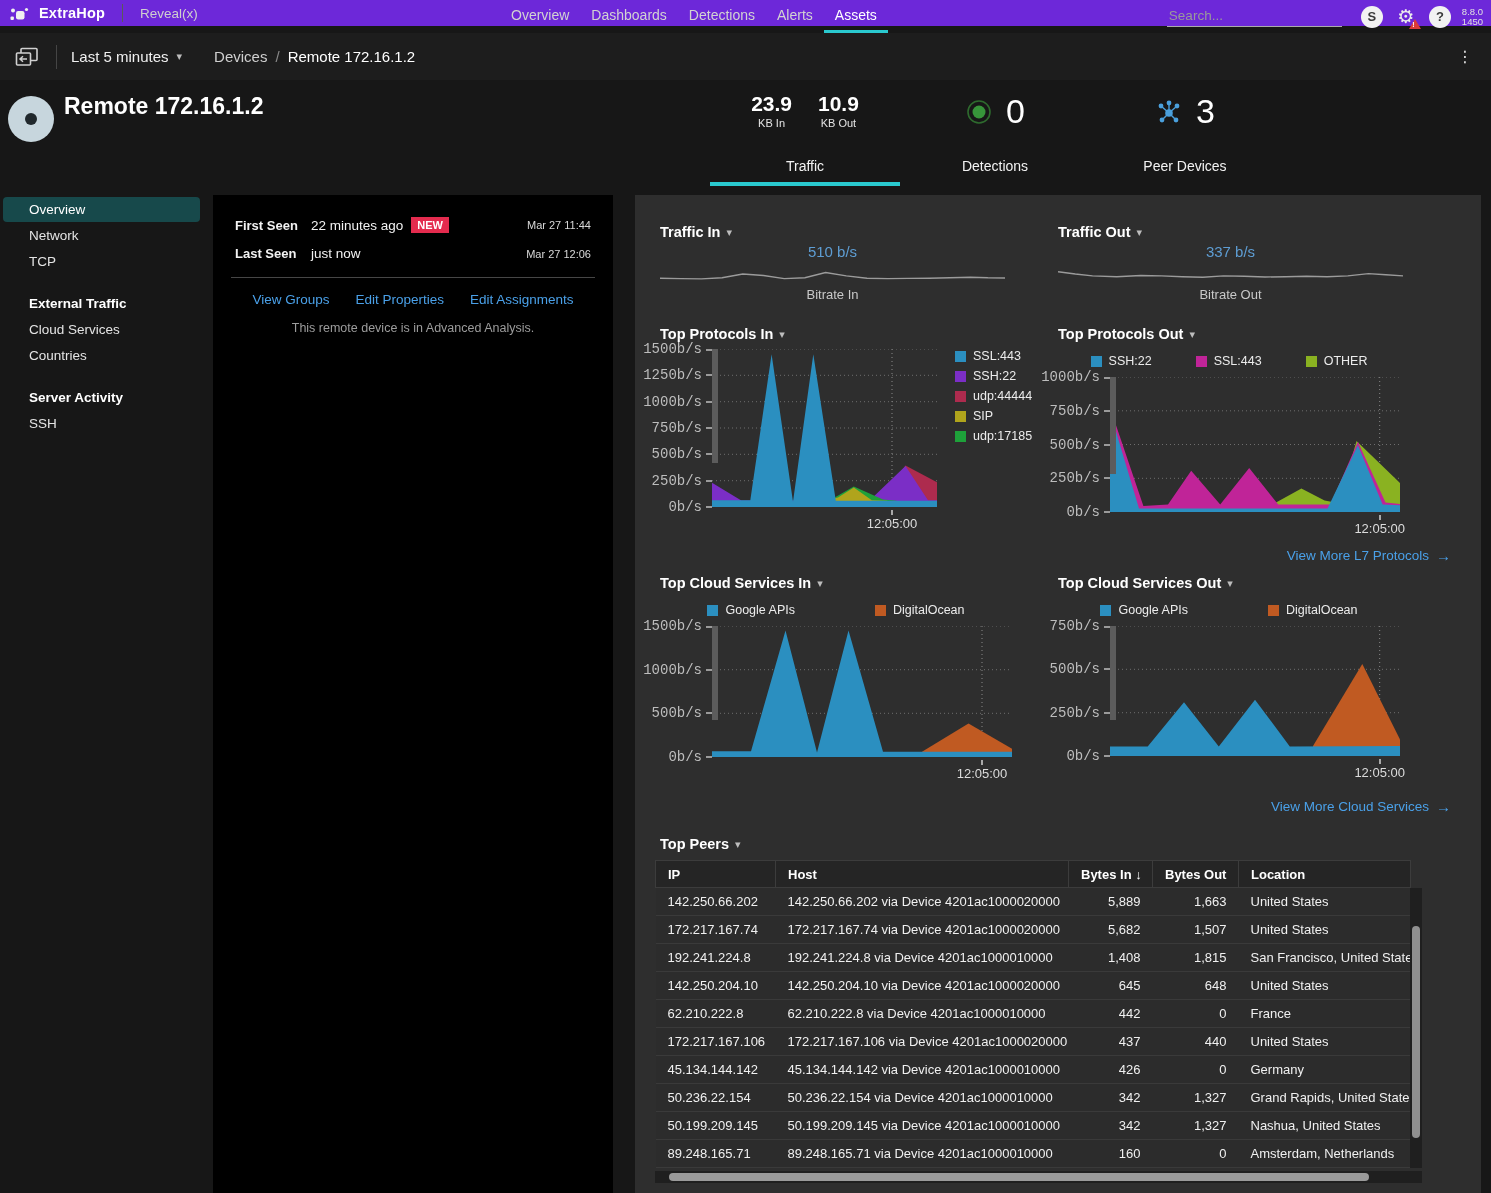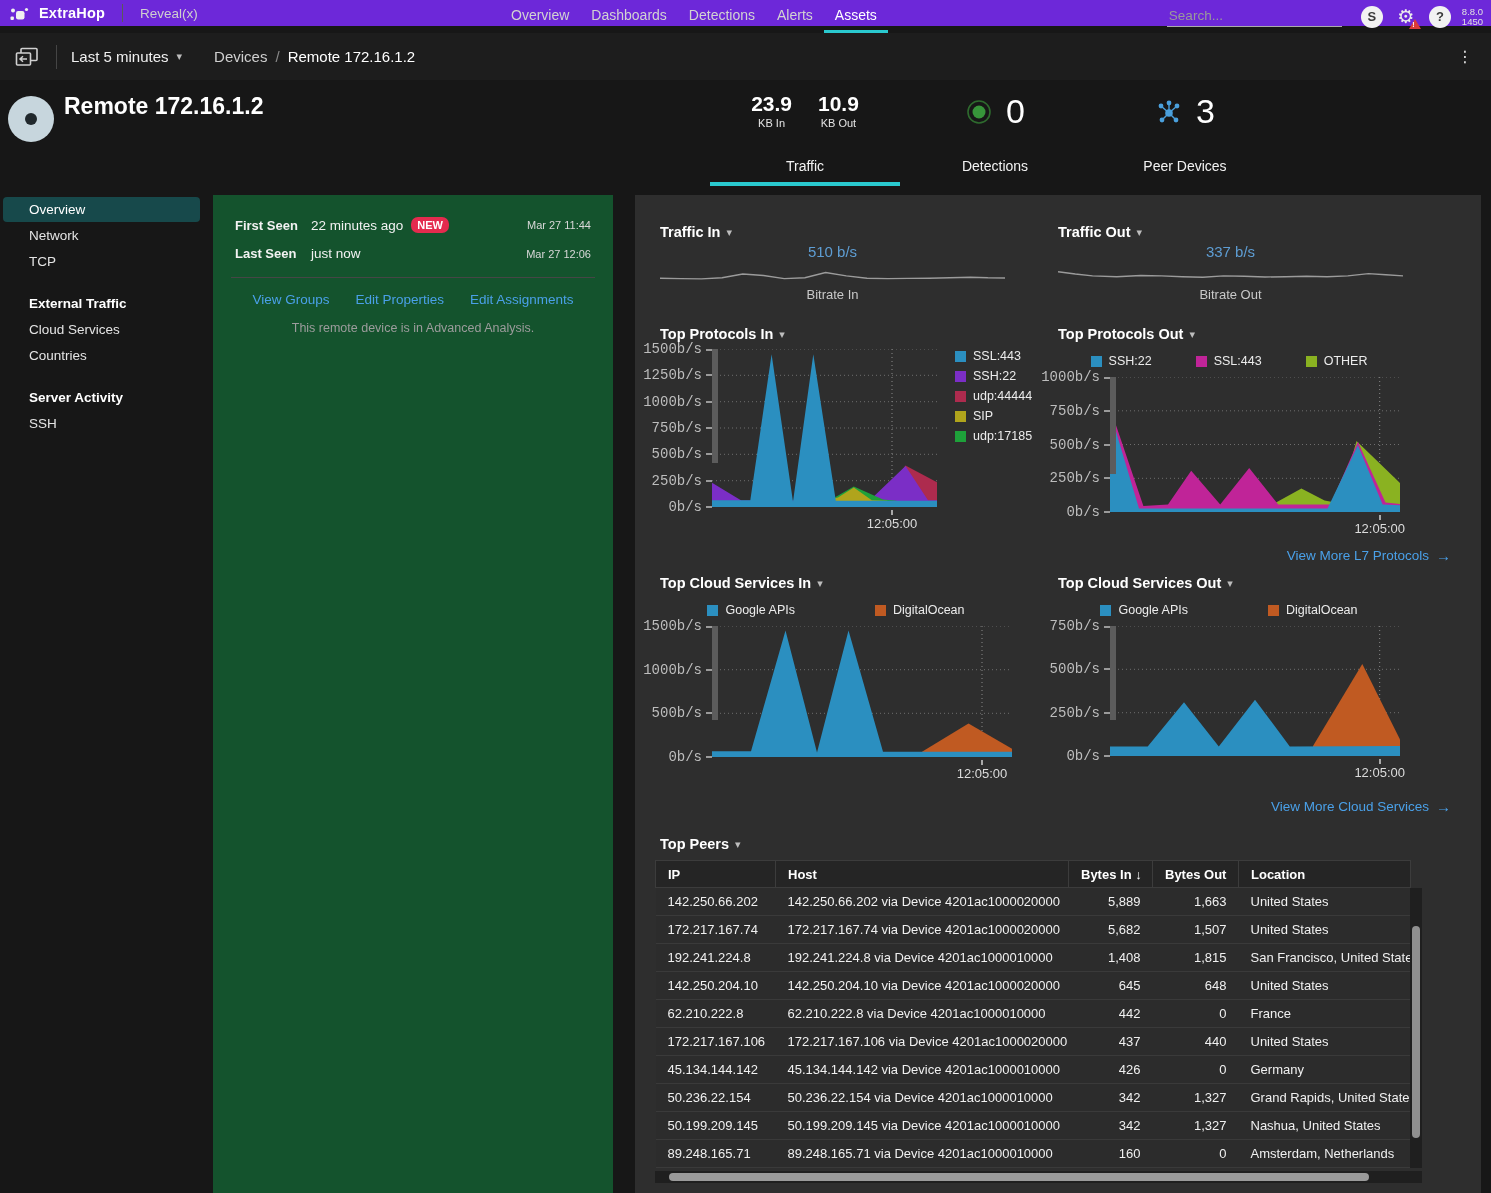--- a/index.html
+++ b/index.html
@@ -53,25 +53,25 @@
   .stat-bignum { font-size:34px; color:#fff; }
   .stat-label { font-size:14px; color:#f2f2f2; }
 
   
   .sidebar { position:absolute; top:196px; left:0; width:205px; bottom:0; font-size:13.5px; }
   .side-item { padding:5px 10px 5px 26px; margin:1px 5px 1px 3px; color:#e4e4e4; border-radius:4px; cursor:pointer; }
   .side-item.active { background:#17494b; color:#fff; }
   .side-section { padding:5px 10px 5px 26px; margin:17px 5px 1px 3px; color:#fff; font-weight:bold; }
 
   
-  .infopanel { position:absolute; top:195px; left:213px; width:400px; bottom:0; background:#14532d; padding:22px 22px 12px 22px; }
+  .infopanel { position:absolute; top:195px; left:213px; width:400px; bottom:0; background:#000000; padding:22px 22px 12px 22px; }
   .info-row { display:flex; align-items:center; margin-bottom:13px; font-size:13px; }
   .info-label { width:76px; font-weight:bold; color:#f2f2f2; flex:none; }
   .info-value { color:#f2f2f2; font-size:13.5px; }
-  .badge-new { background:#e42b4e; color:#fff; font-size:11px; font-weight:bold; padding:2px 6px; border-radius:7px; margin-left:8px; }
+  .badge-new { background:#e42b4e; color:#fff; font-size:11px; font-weight:bold; padding:2px 6px; border-radius:0; margin-left:8px; }
   .info-date { margin-left:auto; font-size:11px; color:#d8d8d8; }
   .info-hr { border:none; border-top:1px solid #464646; margin:16px -4px 14px -4px; }
   .info-links { display:flex; justify-content:center; gap:26px; font-size:13.5px; }
   .blue-link { color:#4aa0e8; cursor:pointer; text-decoration:none; }
   .info-note { margin-top:14px; text-align:center; font-size:12.5px; color:#9c9c9c; }
 
   
   .chartpanel { position:absolute; top:195px; left:635px; width:846px; bottom:0; background:#2e2e2e; }
   .chart-block { position:absolute; }
   .chart-title { font-size:14.5px; font-weight:bold; color:#fff; display:flex; align-items:center; gap:6px; height:22px; cursor:pointer; }

